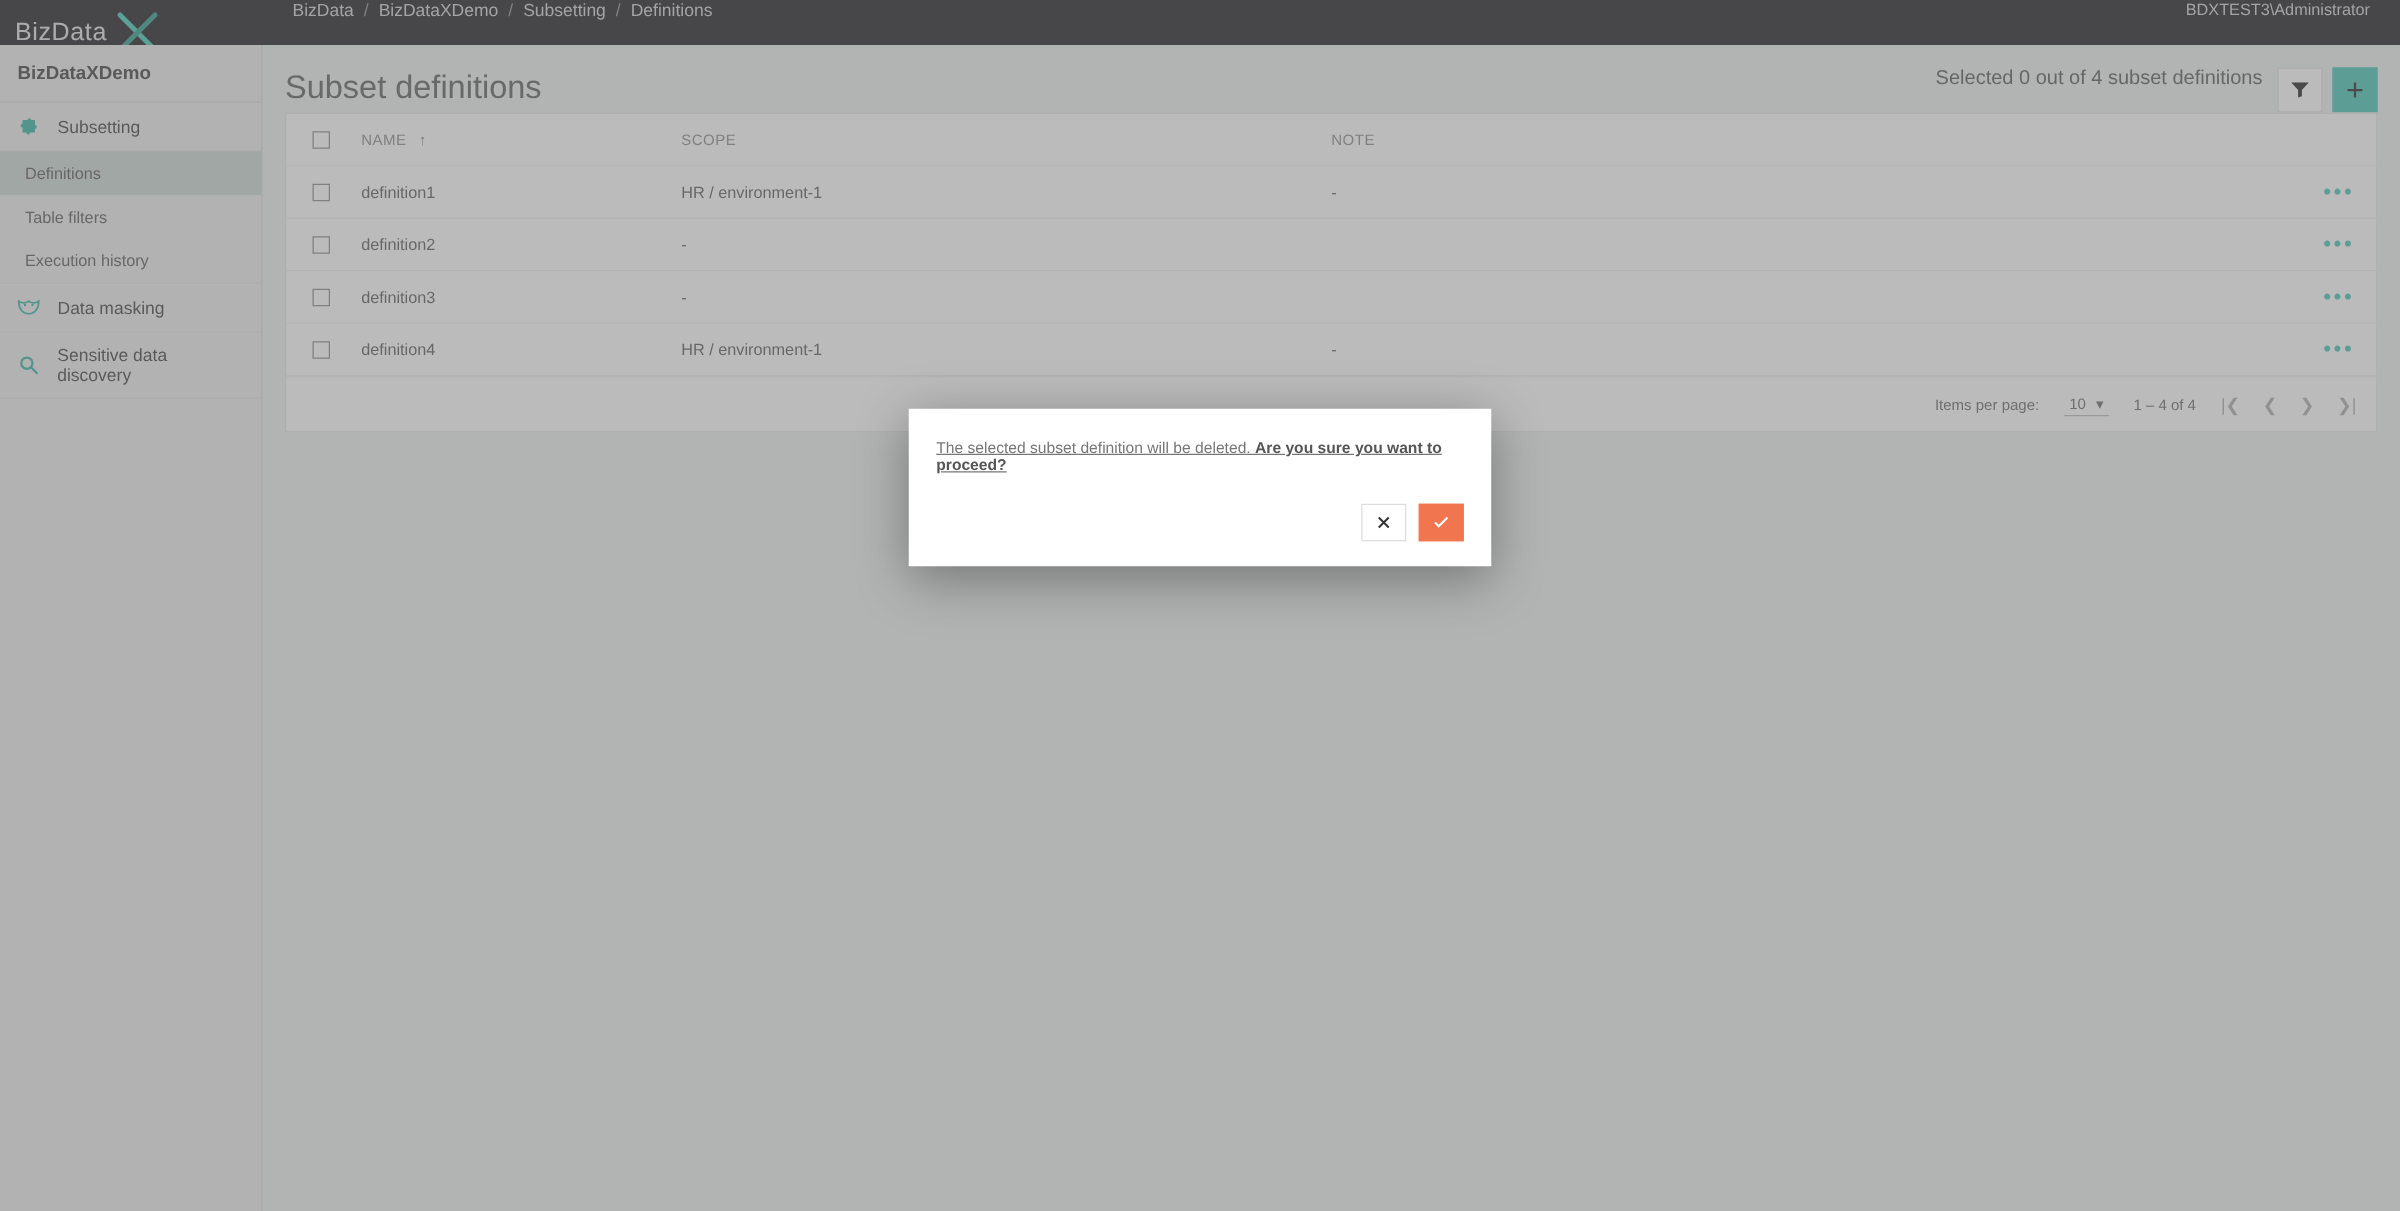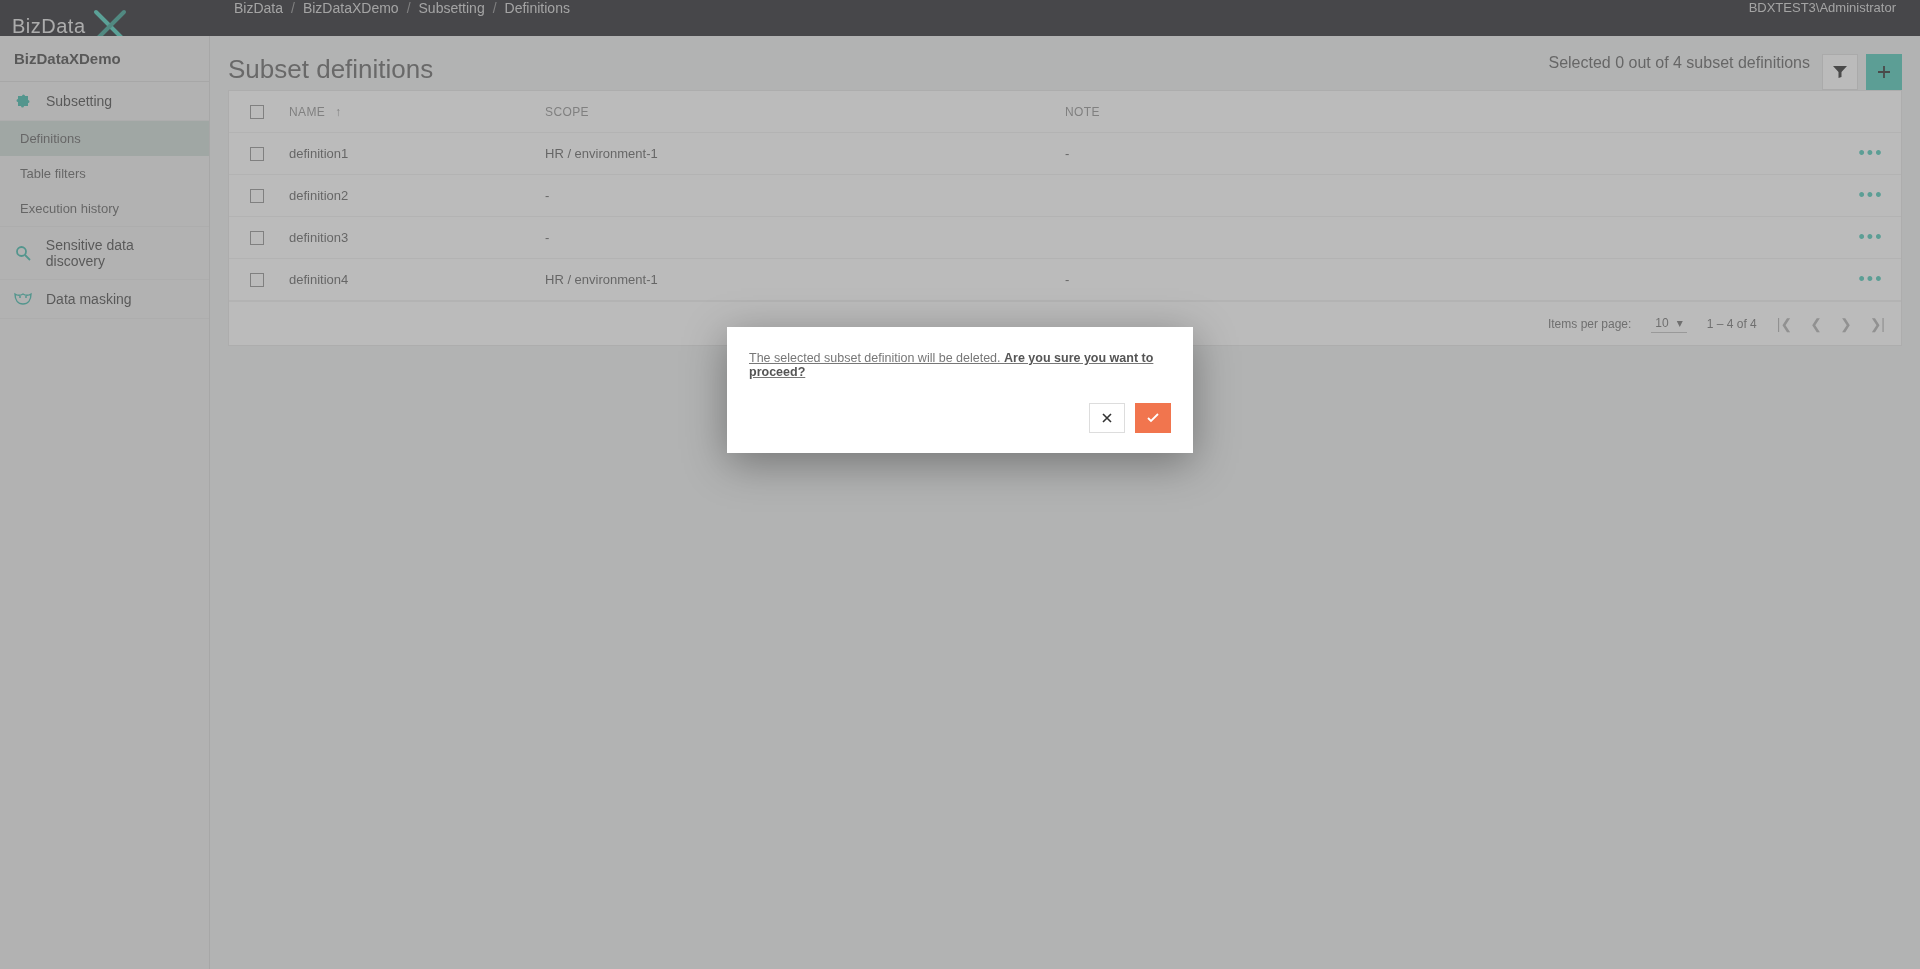--- a/index.html
+++ b/index.html
@@ -110,37 +110,37 @@
       </div>
       <div class="nav-item sub">
         <span>Table filters</span>
       </div>
       <div class="nav-item sub" style="border-bottom:1px solid #e2e2e2">
         <span>Execution history</span>
       </div>
 
       <div class="nav-item">
         <span class="icon">
-          <svg width="16" height="16" viewBox="0 0 16 16">
-              <circle cx="6.5" cy="6.5" r="4.5" fill="none" stroke="#2fb3a3" stroke-width="1.8"></circle>
-              <line x1="10" y1="10" x2="15" y2="15" stroke="#2fb3a3" stroke-width="1.8"></line>
-            </svg>
-        </span>
-        <span>Sensitive data discovery</span>
-      </div>
-
-      <div class="nav-item">
-        <span class="icon">
           <svg width="18" height="16" viewBox="0 0 18 16">
               <path d="M1 3c0 6 3 10 8 10s8-4 8-10c-3 2-5 2-8 0-3 2-5 2-8 0z" fill="none" stroke="#2fb3a3" stroke-width="1.4"></path>
               <circle cx="6" cy="6" r="1" fill="#2fb3a3"></circle>
               <circle cx="12" cy="6" r="1" fill="#2fb3a3"></circle>
             </svg>
         </span>
         <span>Data masking</span>
+      </div>
+
+      <div class="nav-item">
+        <span class="icon">
+          <svg width="16" height="16" viewBox="0 0 16 16">
+              <circle cx="6.5" cy="6.5" r="4.5" fill="none" stroke="#2fb3a3" stroke-width="1.8"></circle>
+              <line x1="10" y1="10" x2="15" y2="15" stroke="#2fb3a3" stroke-width="1.8"></line>
+            </svg>
+        </span>
+        <span>Sensitive data discovery</span>
       </div>
     </div>
 
   </div>
 
   <div class="content">
     <div class="page-head">
       <div class="page-title">Subset definitions</div>
       <div class="head-spacer"></div>
       <div class="selection-text">Selected 0 out of 4 subset definitions</div>

